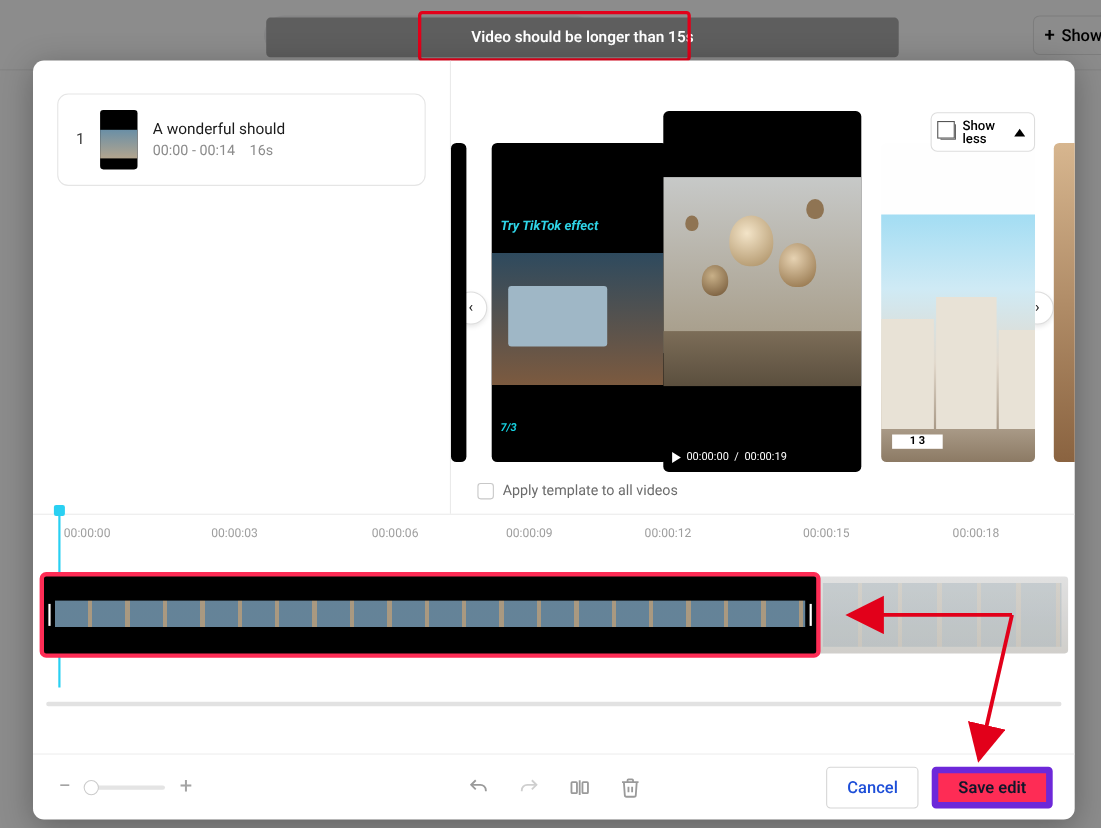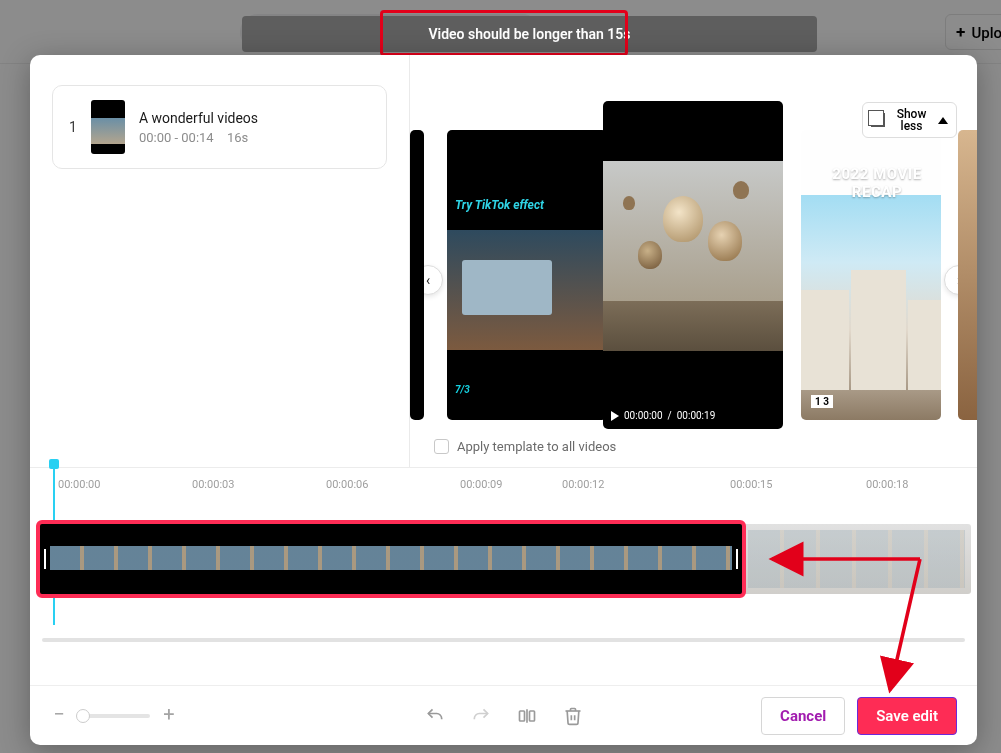--- a/index.html
+++ b/index.html
@@ -25,21 +25,21 @@
   .sidebar { position:absolute; top:0; left:0; width:380px; height:412px; border-right:1px solid #eaeaea; padding:30px 22px; }
   .clip-card { border:1px solid #e5e5e5; border-radius:10px; padding:14px 16px; display:flex; align-items:center; gap:14px; }
   .clip-card .idx { color:#3d3d3d; font-size:14px; }
   .clip-card .thumb { width:34px; height:54px; background:#000; border-radius:3px; position:relative; overflow:hidden; }
   .clip-card .thumb::after { content:""; position:absolute; left:0; right:0; top:18px; bottom:10px; background:linear-gradient(#6a8fa6,#b3a58e); }
   .clip-card .meta .title { font-size:14px; color:#1a1a1a; }
   .clip-card .meta .sub { font-size:13px; color:#8c8c8c; margin-top:4px; }
   .clip-card .meta .sub span + span { margin-left:10px; }
 
   
-  .carousel { position:absolute; top:0; left:380px; right:0; height:412px;text-align:center; }
+  .carousel { position:absolute; top:0; left:380px; right:16px; height:412px; }
   .nav-btn { position:absolute; top:210px; width:30px; height:30px; border-radius:50%; background:#fff; border:1px solid #ddd; display:flex; align-items:center; justify-content:center; font-size:14px; color:#222; cursor:pointer; box-shadow:0 2px 5px rgba(0,0,0,0.1); }
   .nav-prev { left:3px; }
   .nav-next { right:3px; }
   .showless { position:absolute; top:47px; right:20px; width:95px; height:36px; background:#fff; border:1px solid #ddd; border-radius:6px; display:flex; align-items:center; gap:6px; padding:0 8px; font-size:12px; cursor:pointer; z-index:5; }
   .showless .stack-ic { width:14px; height:14px; border:1.5px solid #555; position:relative; }
   .showless .stack-ic::after { content:""; position:absolute; top:-4px; left:-4px; width:14px; height:14px; border:1.5px solid #555; background:#fff; }
   .showless .txt { flex:1; line-height:12px; font-weight:500; }
   .showless .tri { width:0; height:0; border-left:5px solid transparent; border-right:5px solid transparent; border-bottom:7px solid #000; }
 
   .slide { position:absolute; background:#000; border-radius:5px; overflow:hidden; }
@@ -60,21 +60,21 @@
   .b5 { top:95px; left:20px; width:12px; height:14px; background:#8f7453; }
   .s2 .pbar { position:absolute; bottom:8px; left:8px; color:#fff; font-size:10px; display:flex; align-items:center; gap:5px; }
   .s2 .pbar .tri { width:0; height:0; border-top:5px solid transparent; border-bottom:5px solid transparent; border-left:8px solid #fff; }
   .s3 { top:75px; left:391px; width:140px; height:290px; background:#fefefe; }
   .s3 .head { position:absolute; top:35px; left:12px; color:#fff; font-size:15px; font-weight:800; letter-spacing:0.5px; z-index:2; text-shadow:0 1px 2px rgba(0,0,0,0.3); }
   .s3 .town { position:absolute; top:65px; left:0; right:0; bottom:0; background:linear-gradient(#a3ddf3 0%, #cfeaf5 30%, #e2d9cc 60%, #8c7a64 100%); }
   .s3 .bld { position:absolute; bottom:30px; background:#e8e2d6; }
   .s3 .bld1 { left:0; width:48px; height:100px; }
   .s3 .bld2 { left:50px; width:55px; height:120px; }
   .s3 .bld3 { left:107px; width:33px; height:90px; }
-  .s3 .pg { position:absolute; bottom:12px; left:10px; background:#fff; color:#000; font-size:10px; font-weight:700; padding:1px 4px; }
+  .s3 .pg { position:absolute; bottom:12px; left:10px; background:#fff; color:#000; font-size:10px; font-weight:700; padding:1px 16px; }
   .s4 { top:75px; left:548px; width:40px; height:290px; background:linear-gradient(#d7b68f,#8a6340); }
 
   .apply-row { position:absolute; left:13px; top:384px; display:flex; align-items:center; gap:8px; font-size:13px; color:#6b6b6b;padding-left:11px; }
   .apply-row .chk { width:15px; height:15px; border:1.5px solid #c8c8c8; border-radius:3px; }
 
   
   .tline { position:absolute; top:412px; left:0; right:0; height:220px; border-top:1px solid #ececec; }
   .ticks { position:relative; height:24px; margin-top:6px; }
   .tick { position:absolute; top:4px; font-size:11px; color:#9e9e9e; }
   .frames-wrap { position:relative; margin:26px 6px 0 6px; height:70px; }
@@ -93,52 +93,52 @@
   .bbar { position:absolute; bottom:0; left:0; right:0; height:60px; border-top:1px solid #eee; display:flex; align-items:center; padding:0 20px; }
   .zoom { display:flex; align-items:center; gap:10px; }
   .zbtn { width:18px; height:18px; color:#a4a4a4; font-size:20px; line-height:14px; cursor:pointer; text-align:center; }
   .zslider { width:72px; height:4px; background:#e4e4e4; border-radius:2px; position:relative; }
   .zslider .knob { position:absolute; left:-2px; top:-5px; width:14px; height:14px; background:#fff; border:1px solid #ccc; border-radius:50%; }
   .mid-tools { position:absolute; left:50%; transform:translateX(-50%); display:flex; gap:26px; color:#9a9a9a; }
   .mid-tools .ic { width:20px; height:20px; cursor:pointer; }
   .ic-undo svg, .ic-redo svg, .ic-split svg, .ic-trash svg { width:20px; height:20px; }
   .actions { margin-left:auto; display:flex; gap:12px; }
   .btn { height:38px; padding:0 18px; border-radius:4px; font-size:15px; font-weight:500; cursor:pointer; display:flex; align-items:center; }
-  .btn-cancel { background:#fff; border:1px solid #d6d6d6; color:#a21caf;font-weight:bold; }
-  .btn-save { background:#fe2c55; border:1px solid #6d28d9; color:#ffffff; font-weight:600; }
+  .btn-cancel { background:#fff; border:1px solid #d6d6d6; color:#1d4ed8; }
+  .btn-save { background:#fe2c55; border:6px solid #6d28d9; color:#0f172a; font-weight:600; }
 
   
   .anno-arrow { position:absolute; pointer-events:none; }
 </style>
 </head>
 <body>
 
 <div class="stage">
 
   <div class="bg">
     <div class="bg-header">
       <div class="bg-search">Search accounts</div>
-      <div class="bg-upload"><span class="plus">+</span><span>Uplo</span></div>
+      <div class="bg-upload"><span class="plus">+</span><span>Show</span></div>
     </div>
   </div>
   <div class="bg-dim"></div>
 
   <div class="toast">
     <span>Video should be longer than 15s</span>
   </div>
   <div class="toast-frame"></div>
 
   <div class="dialog">
 
     <div class="sidebar">
       <div class="clip-card">
         <div class="idx">1</div>
         <div class="thumb"></div>
         <div class="meta">
-          <div class="title">A wonderful videos</div>
+          <div class="title">A wonderful should</div>
           <div class="sub">
             <span>00:00 - 00:14</span>
             <span>16s</span>
           </div>
         </div>
       </div>
     </div>
 
     <div class="carousel">
       <div class="showless">
@@ -176,39 +176,38 @@
           <span>00:00:00</span>/<span>00:00:19</span>
         </div>
       </div>
 
       <div class="slide s3">
         <div class="town">
           <div class="bld bld1"></div>
             <div class="bld bld2"></div>
             <div class="bld bld3"></div>
         </div>
-        <div class="head">2022 MOVIE RECAP</div>
         <div class="pg">1  3</div>
       </div>
 
       <div class="slide s4"></div>
 
       <div class="apply-row">
         <span class="chk"></span>
         <span>Apply template to all videos</span>
       </div>
     </div>
 
     <div class="tline">
       <div class="ticks">
         <span class="tick" style="left:28px">00:00:00</span>
         <span class="tick" style="left:162px">00:00:03</span>
-        <span class="tick" style="left:296px">00:00:06</span>
+        <span class="tick" style="left:308px">00:00:06</span>
         <span class="tick" style="left:430px">00:00:09</span>
-        <span class="tick" style="left:532px">00:00:12</span>
+        <span class="tick" style="left:556px">00:00:12</span>
         <span class="tick" style="left:700px">00:00:15</span>
         <span class="tick" style="left:836px">00:00:18</span>
       </div>
       <div class="playhead"></div>
       <div class="frames-wrap">
         <div class="frames-gray"></div>
         <div class="sel">
           <div class="grip gL"></div>
           <div class="grip gR"></div>
           <div class="sel-frames"></div>

